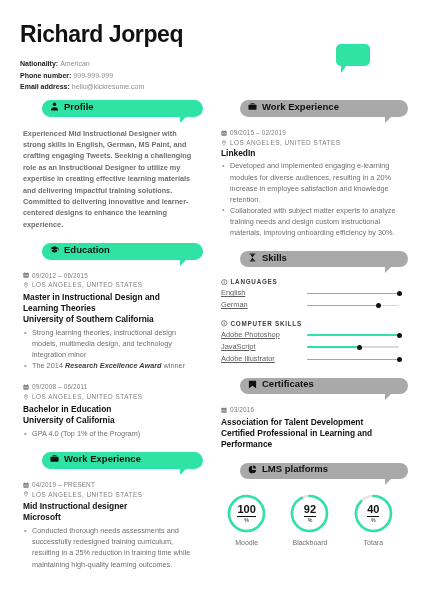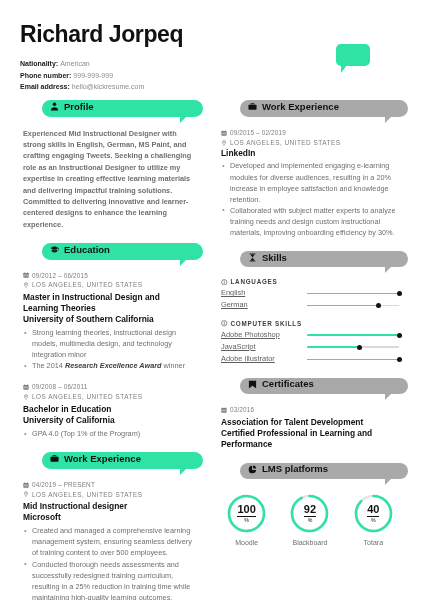--- a/index.html
+++ b/index.html
@@ -259,21 +259,20 @@
             <div class="meta">
               <svg viewBox="0 0 16 16" fill="none" stroke="#7e7e7e" stroke-width="1.5">
                   <path d="M8 1.3c-2.5 0-4.4 2-4.4 4.4 0 3.3 4.4 8.9 4.4 8.9s4.4-5.6 4.4-8.9c0-2.4-2-4.4-4.4-4.4z"></path>
                   <circle cx="8" cy="5.7" r="1.6"></circle>
                 </svg>
               <span class="meta-loc">LOS ANGELES, UNITED STATES</span>
             </div>
             <div class="role">Mid Instructional designer</div>
             <div class="org">Microsoft</div>
             <ul class="bul">
-              <li>Created and managed a comprehensive learning management system, ensuring seamless delivery of training content to over 500 employees.</li>
               <li>Conducted thorough needs assessments and successfully redesigned training curriculum, resulting in a 25% reduction in training time while maintaining high-quality learning outcomes.</li>
             </ul>
           </div>
         </div>
       </div>
 
     </div>
 
     <div class="col-right">
 

